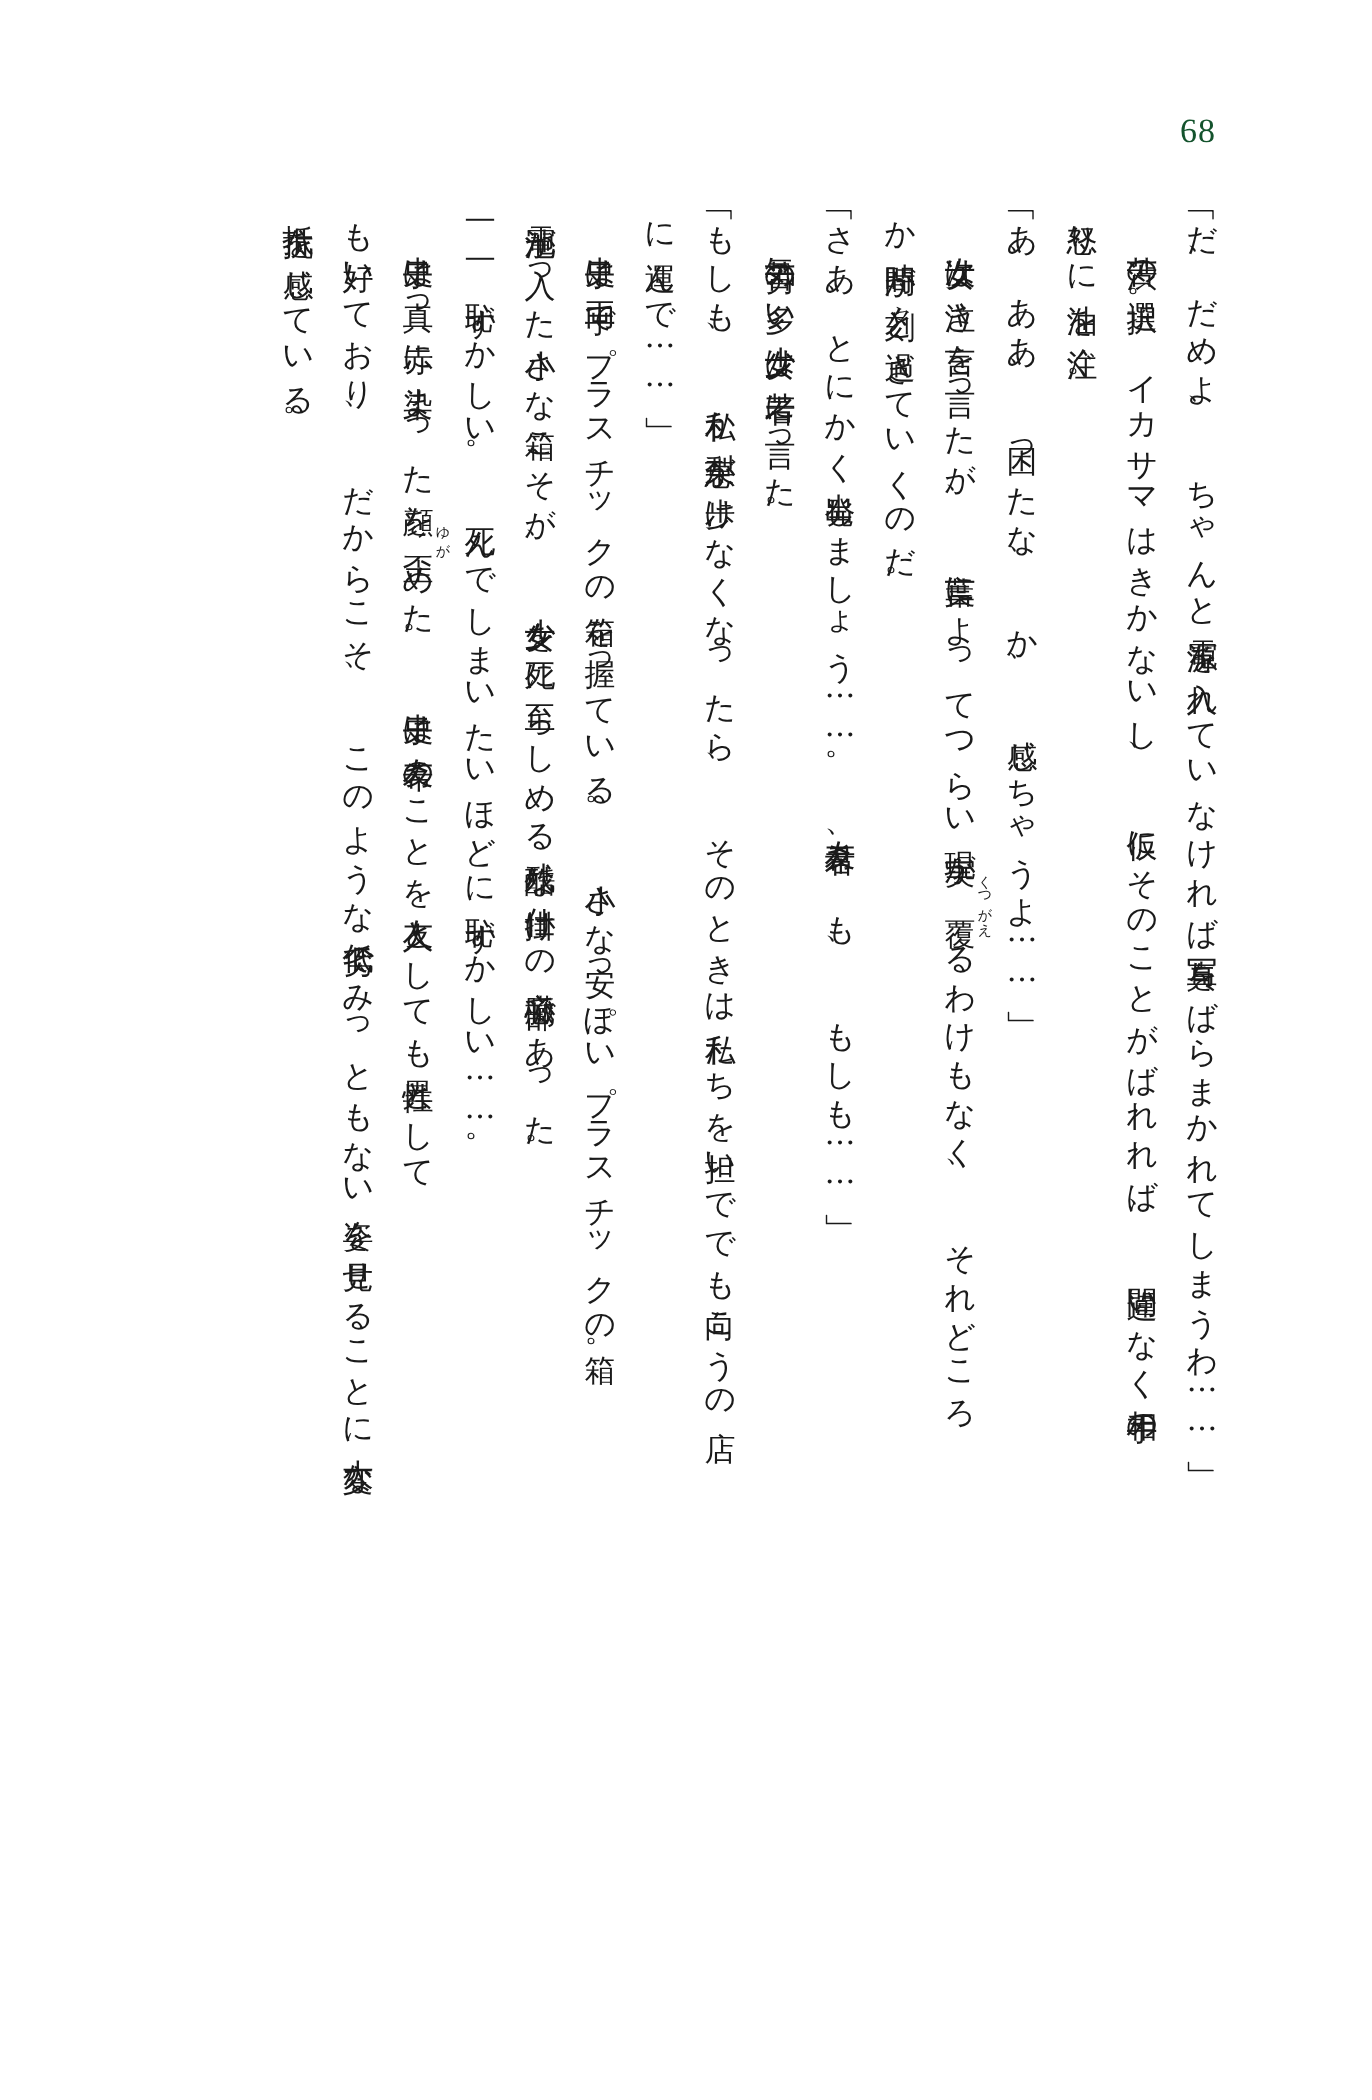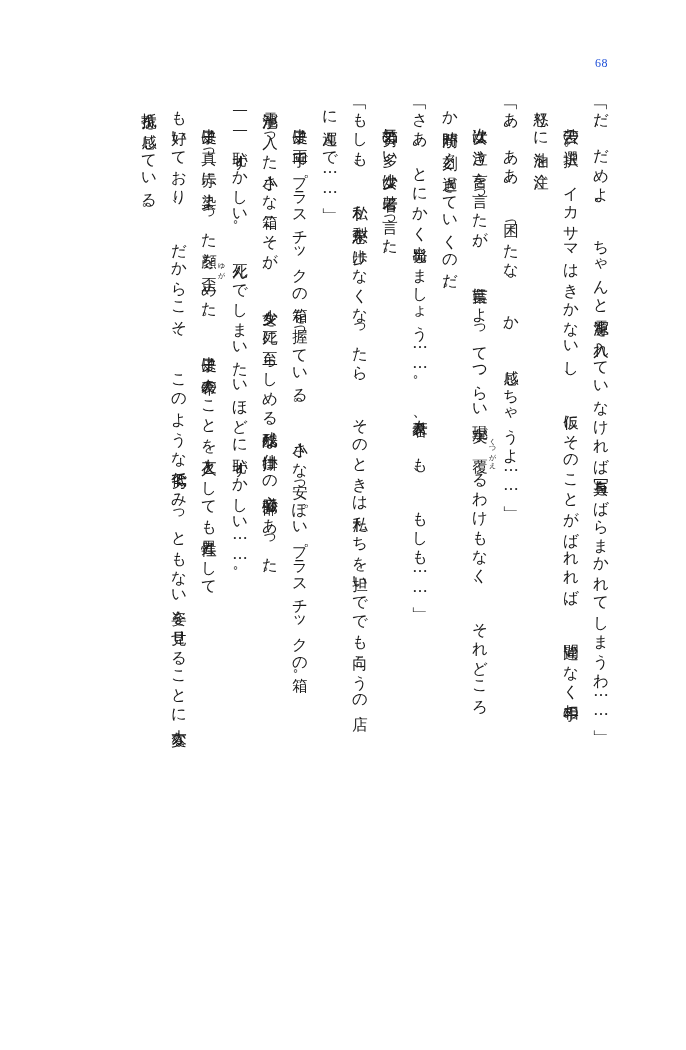--- a/index.html
+++ b/index.html
@@ -13,23 +13,23 @@
     height: 1050px;
     background: #ffffff;
     overflow: hidden;
     font-family: "DejaVu Serif", "Liberation Serif", serif;
     color: #1a1a1a;
   }
   .page-number {
     position: absolute;
     top: 56px;
     right: 78px;
-    font-size: 12px;
+    font-size: 17px;
     font-family: "Liberation Serif", serif;
-    color: #1d4ed8;
+    color: #14532d;
     letter-spacing: 0.5px;
   }
   .text-body {
     position: absolute;
     top: 100px;
     right: 70px;
     height: 880px;
     width: 560px;
     writing-mode: vertical-rl;
     text-orientation: upright;

